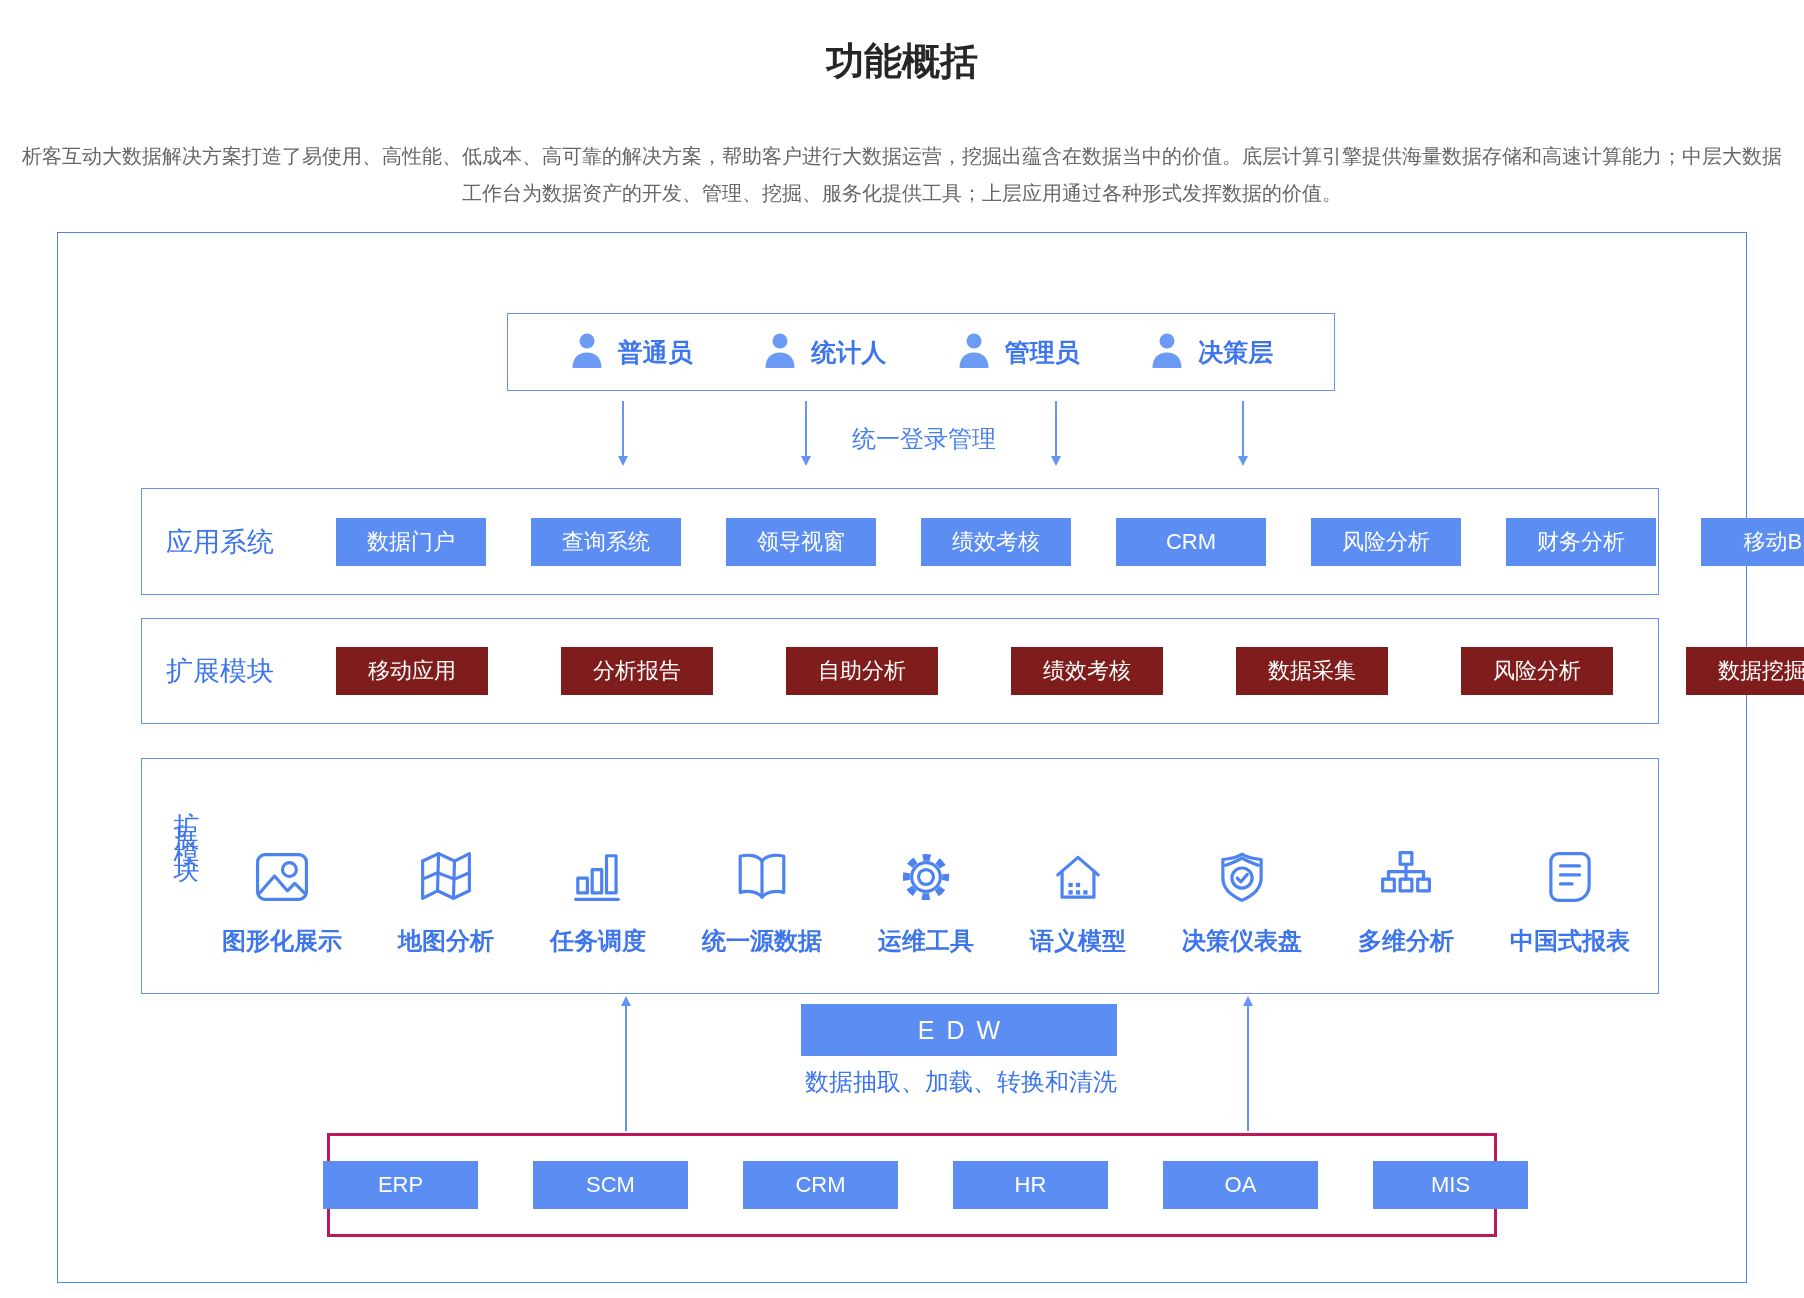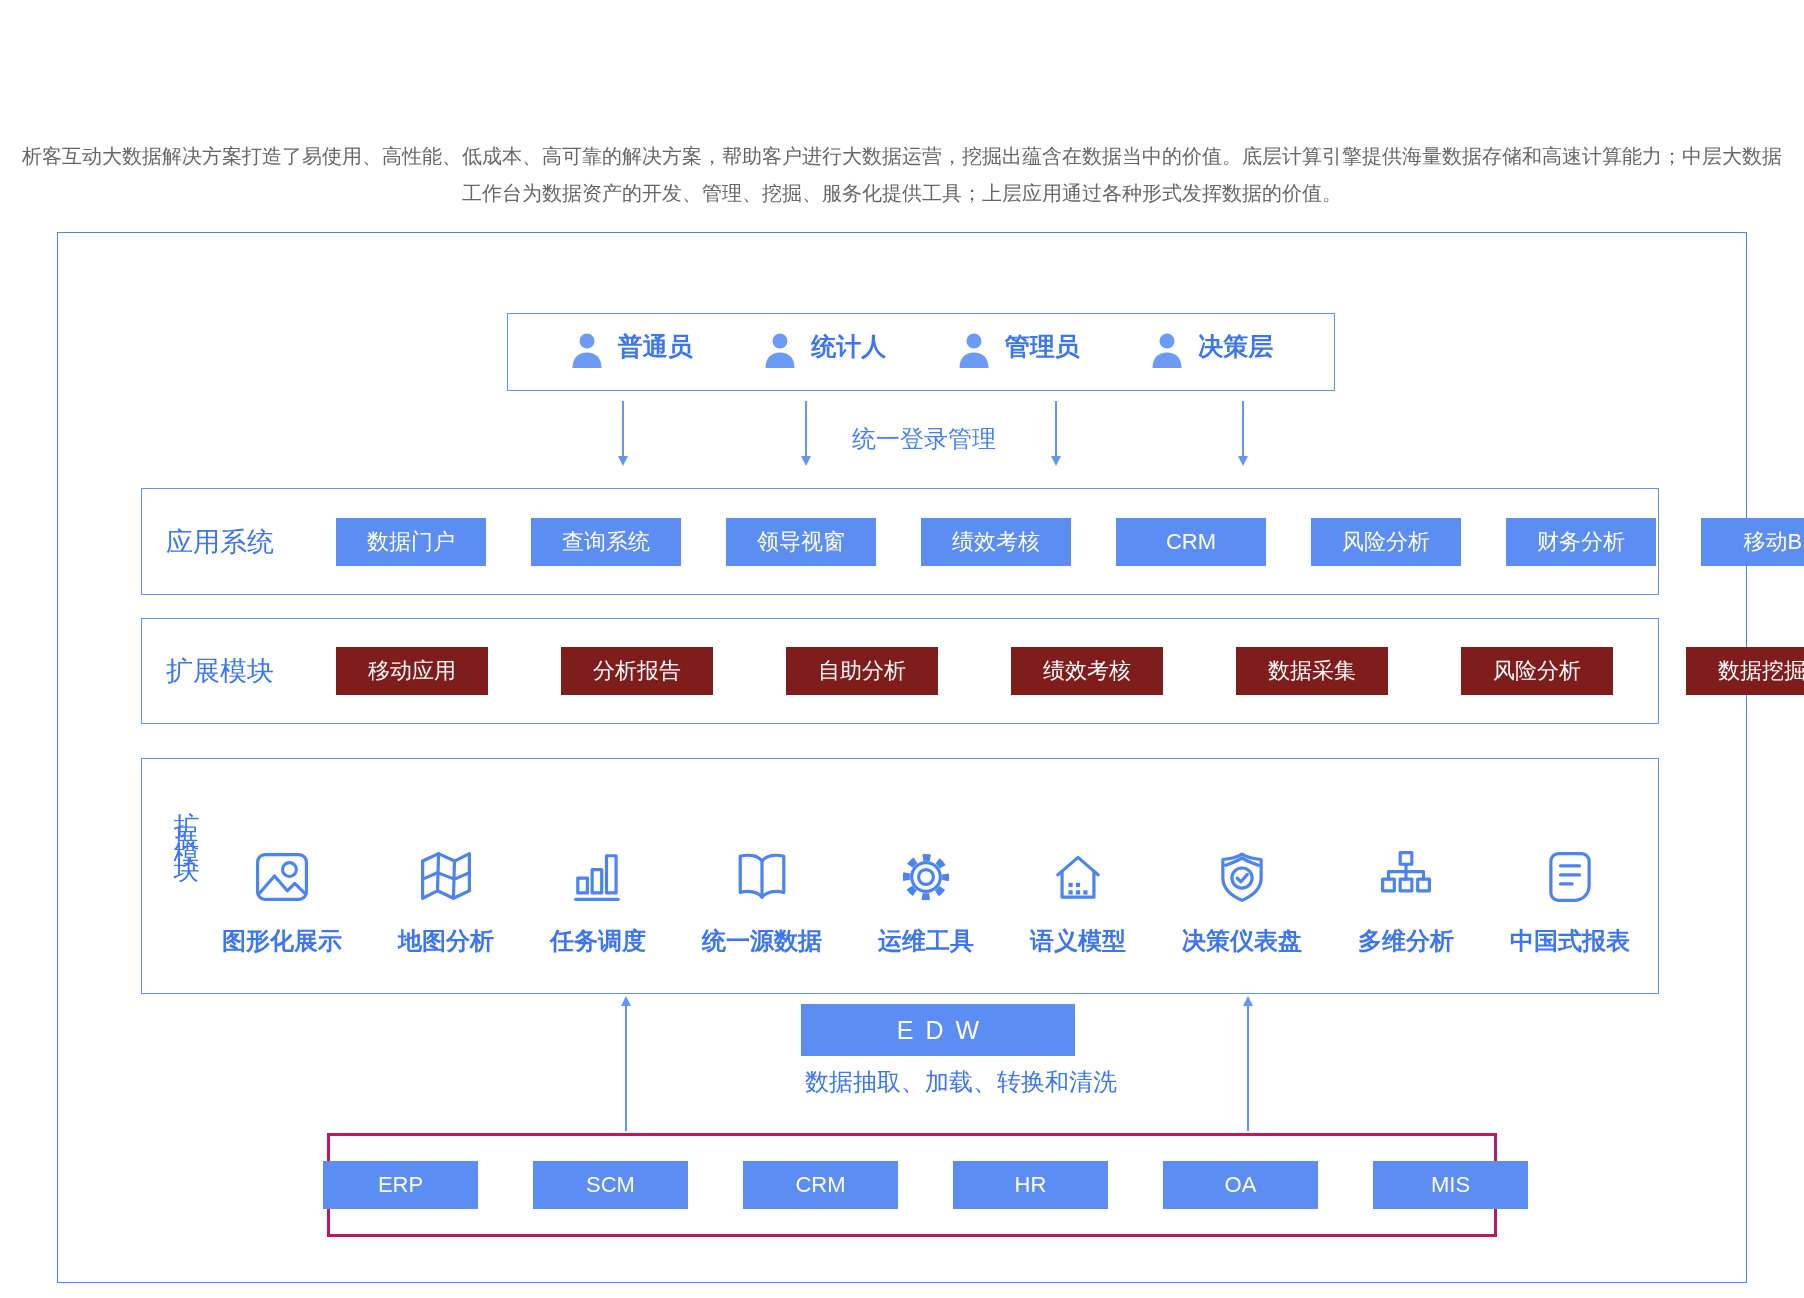--- a/index.html
+++ b/index.html
@@ -8,21 +8,21 @@
   .title{position:absolute;top:36px;left:0;width:100%;margin:0;text-align:center;
          font-size:38px;font-weight:600;color:#262626;}
   .desc{position:absolute;top:138px;left:14px;right:14px;margin:0;text-align:center;
         font-size:20px;line-height:37px;color:#666;}
   .outer{position:absolute;left:57px;top:232px;width:1690px;height:1051px;
          border:1px solid #4d80f0;box-sizing:border-box;}
   
   .users-box{position:absolute;left:449px;top:80px;width:828px;height:78px;
              border:1px solid #6392f3;box-sizing:border-box;
              display:flex;align-items:center;justify-content:space-around;padding:0 26px;}
-  .user{display:flex;gap:13px;}
+  .user{display:flex;align-items:center;gap:13px;}
   .ulabel{font-size:25px;font-weight:600;color:#3d75ed;white-space:nowrap;}
   
   .arrow{position:absolute;width:2px;background:#6495f2;}
   .arrow.down{top:168px;height:57px;}
   .arrow.down::after{content:"";position:absolute;bottom:-8px;left:-4.5px;
       border-left:5.5px solid transparent;border-right:5.5px solid transparent;
       border-top:10px solid #6495f2;}
   .arrow.up{top:771px;height:127px;}
   .arrow.up::before{content:"";position:absolute;top:-8px;left:-4.5px;
       border-left:5.5px solid transparent;border-right:5.5px solid transparent;
@@ -49,33 +49,34 @@
            border:1px solid #6392f3;box-sizing:border-box;}
   .v-label{position:absolute;left:28px;top:32px;writing-mode:vertical-lr;
            text-orientation:upright;letter-spacing:15px;font-size:26px;
            color:#3d75ed;font-weight:500;}
   .modules{position:absolute;left:80px;right:28px;top:84px;display:flex;
            justify-content:space-between;align-items:flex-start;}
   .module{display:flex;flex-direction:column;align-items:center;gap:14px;}
   .module svg{display:block;}
   .mlabel{font-size:24px;font-weight:600;color:#3d75ed;white-space:nowrap;}
   
-  .edw{position:absolute;left:743px;top:771px;width:274px;height:52px;background:#5b8df2;
+  .edw{position:absolute;left:743px;top:771px;width:316px;height:52px;background:#5b8df2;
        color:#fff;font-size:25px;letter-spacing:12px;padding-left:12px;
        display:flex;align-items:center;justify-content:center;box-sizing:border-box;}
   .etl{position:absolute;left:903px;top:833px;transform:translateX(-50%);
        font-size:24px;font-weight:500;color:#3d75ed;white-space:nowrap;}
   .src-box{position:absolute;left:269px;top:900px;width:1170px;height:104px;
            border:3px solid #be185d;box-sizing:border-box;
            display:flex;align-items:center;justify-content:center;gap:28px;}
 </style>
 </head>
 <body>
 
 <div class="canvas">
+  <h1 class="title">功能概括</h1>
   <p class="desc">析客互动大数据解决方案打造了易使用、高性能、低成本、高可靠的解决方案，帮助客户进行大数据运营，挖掘出蕴含在数据当中的价值。底层计算引擎提供海量数据存储和高速计算能力；中层大数据工作台为数据资产的开发、管理、挖掘、服务化提供工具；上层应用通过各种形式发挥数据的价值。</p>
 
   <div class="outer">
 
     <div class="users-box">
       <div class="user">
         <span>
           <svg width="36" height="40" viewBox="0 0 36 40">
               <circle cx="18" cy="11" r="7.5" fill="#6b9bf5"></circle>
               <path d="M3.5 38 C3.5 27.5 9.5 22.5 18 22.5 C26.5 22.5 32.5 27.5 32.5 38 Z" fill="#6b9bf5"></path>

